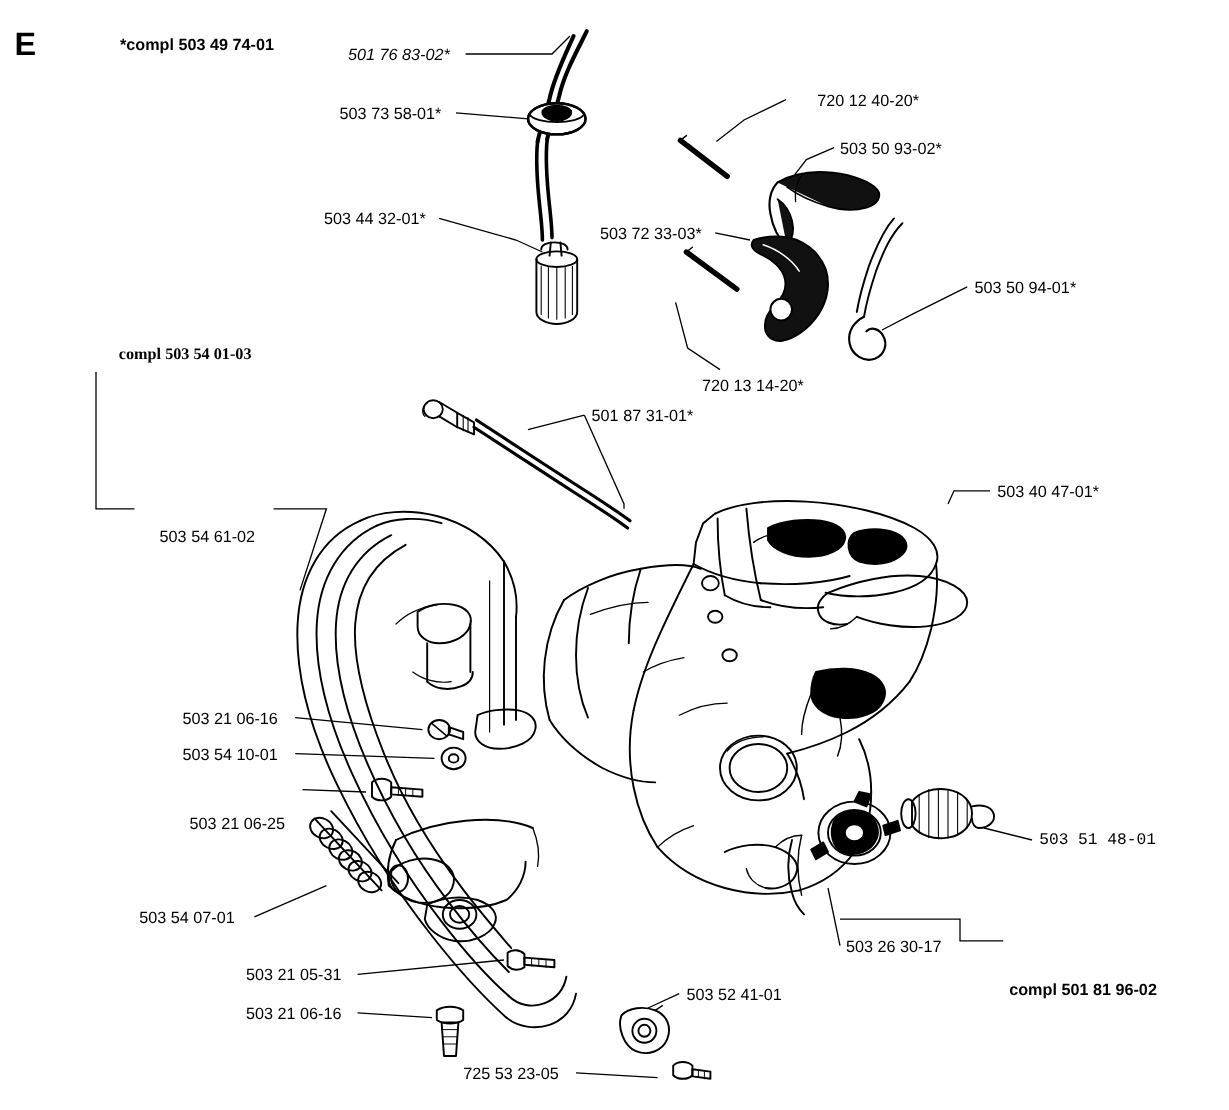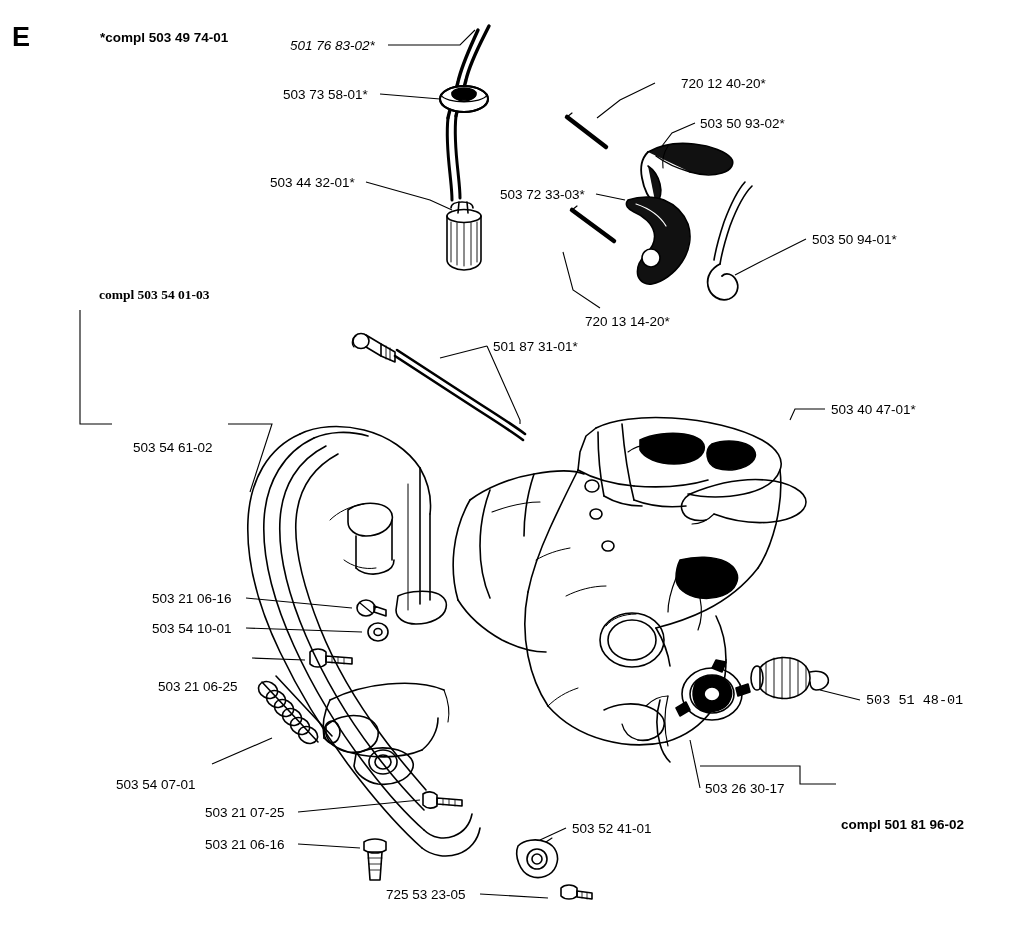--- a/index.html
+++ b/index.html
@@ -336,22 +336,22 @@
       <div class="lbl" style="left: 812px; top: 233px;">503 50 94-01*</div>
       <div class="lbl" style="left: 585px; top: 315px;">720 13 14-20*</div>
       <div class="lbl bold" style="left: 99px; top: 288px; font-family: Liberation Serif, serif;">compl 503 54 01-03</div>
       <div class="lbl" style="left: 493px; top: 340px;">501 87 31-01*</div>
       <div class="lbl" style="left: 831px; top: 403px;">503 40 47-01*</div>
       <div class="lbl" style="left: 133px; top: 418px; margin-top: 23px;">503 54 61-02</div>
       <div class="lbl" style="left: 152px; top: 592px;">503 21 06-16</div>
       <div class="lbl" style="left: 152px; top: 622px;">503 54 10-01</div>
       <div class="lbl" style="left: 158px; top: 652px; margin-top: 28px;">503 21 06-25</div>
       <div class="lbl" style="left: 866px; top: 694px; font-family: Liberation Mono, monospace;">503 51 48-01</div>
-      <div class="lbl" style="left: 116px; top: 758px; margin-top: 20px;">503 54 07-01</div>
+      <div class="lbl" style="left: 116px; top: 758px;">503 54 07-01</div>
       <div class="lbl" style="left: 705px; top: 782px;">503 26 30-17</div>
       <div class="lbl bold" style="left: 841px; top: 778px; margin-top: 40px;">compl 501 81 96-02</div>
-      <div class="lbl" style="left: 205px; top: 806px;">503 21 07-25</div>
+      <div class="lbl" style="left: 205px; top: 806px;">503 21 05-31</div>
       <div class="lbl" style="left: 572px; top: 822px;">503 52 41-01</div>
       <div class="lbl" style="left: 205px; top: 838px;">503 21 06-16</div>
       <div class="lbl" style="left: 386px; top: 888px;">725 53 23-05</div>
     </div>
 
 </div>
 
 </body></html>

